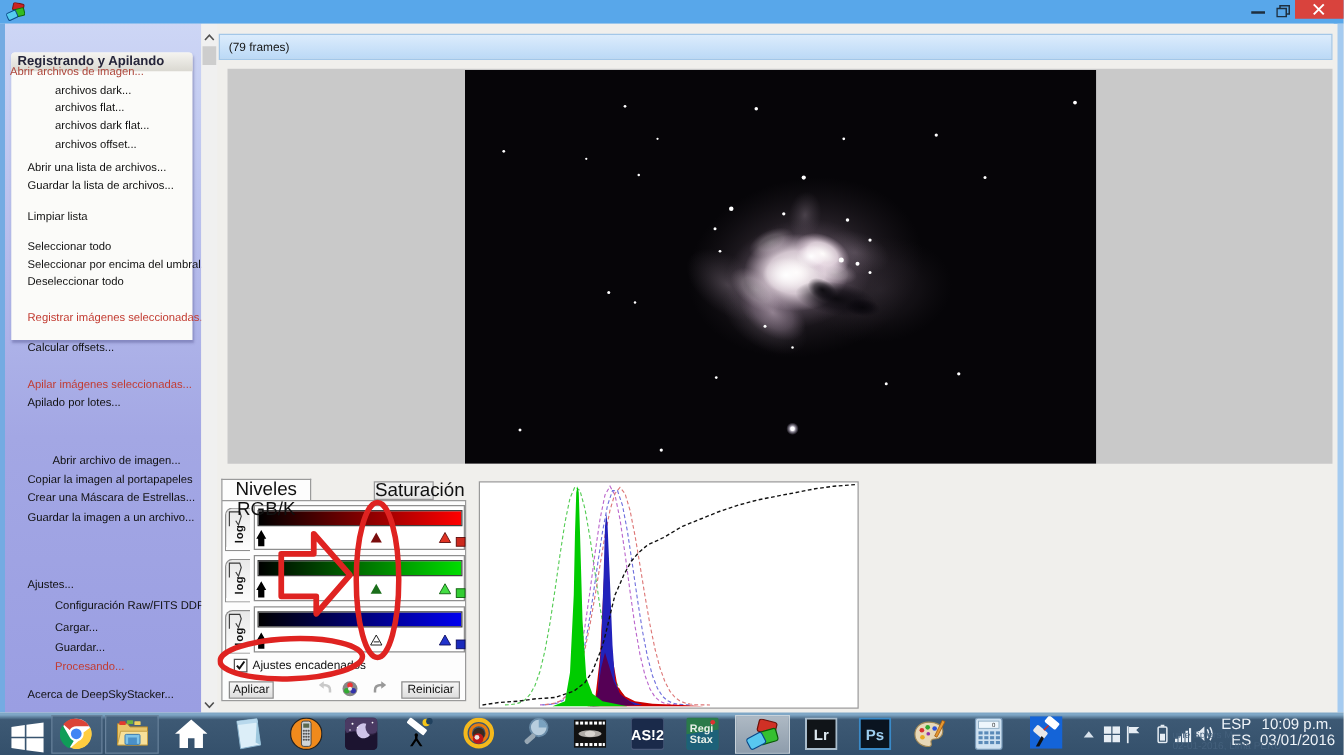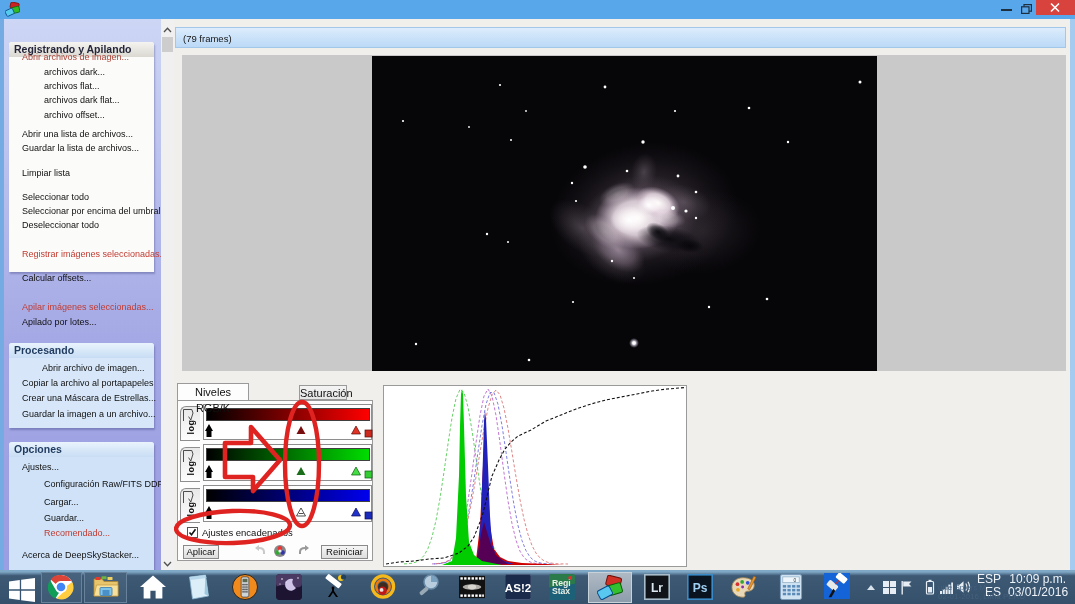--- a/index.html
+++ b/index.html
@@ -32,21 +32,21 @@
 
 #client { position:absolute; left:174px; top:19px; width:893px; height:551px; background:#f0efec; }
 #filerow { position:absolute; left:1px; top:8px; width:891px; height:21px; background:linear-gradient(#dcecfc,#bbd9f6); border:1px solid #a3c7e8; }
 #fpath { position:absolute; left:9px; top:7px; font-size:11.5px; color:#151515; white-space:nowrap; }
 #fframes { position:absolute; left:9px; top:14px; font-size:9.5px; color:#151515; }
 #viewer { position:absolute; left:8px; top:36px; width:884px; height:316px; background:#c9c9c9; }
 #astro { position:absolute; left:190px; top:1px; width:505px; height:315px; }
 
 
 #tabs { position:absolute; left:3px; top:364px; }
-.tab { position:absolute; font-size:11px; color:#101010; text-align:center; border:1px solid #9a9a9a; background:linear-gradient(#f4f4f4,#e6e6e6); }
+.tab { position:absolute; font-size:15px; color:#101010; text-align:center; border:1px solid #9a9a9a; background:linear-gradient(#f4f4f4,#e6e6e6); }
 #tab1 { left:0; top:0; width:72px; height:17px; background:#fdfdfd; border-bottom:none; z-index:3; line-height:16px; }
 #tab2 { left:72px; top:20px; width:70px; height:15px; line-height:14px; }
 #tab3 { left:122px; top:2px; width:48px; height:15px; line-height:14px; }
 #tabpage { position:absolute; left:3px; top:381px; width:196px; height:161px; background:#fdfdfd; border:1px solid #9a9a9a; }
 
 .rowbox { position:absolute; left:29px; width:169px; background:#fff; border:1px solid #8e8e8e; }
 .gbar { position:absolute; left:2px; top:3px; width:164px; height:13px; border:1px solid #404040; }
 .logtab { position:absolute; left:6px; width:20px; height:35px; background:linear-gradient(#e8e8e8,#fdfdfd); border:1px solid #8e8e8e; border-right:none; border-radius:6px 0 0 0; overflow:hidden; }
 .logtxt { position:absolute; left:-7px; top:15px; width:34px; transform:rotate(-90deg); font-size:9px; font-weight:bold; color:#111; text-align:center; letter-spacing:0.5px; }
 
@@ -82,52 +82,46 @@
 </div>
 
 <div id="brd-left"></div>
 <div id="brd-right"></div>
 
 <div id="sidebar">
 
   <div class="panel" style="top:23px; height:230px; background:#fbfbf9;">
     <div class="phead" style="background:linear-gradient(#f5f4f0,#dad8d1);">Registrando y Apilando</div>
   </div>
-  <div class="pitem red1" style="left:18px; top:32.5px;">Abrir archivos de imagen...</div>
+  <div class="pitem red1" style="left:4px; top:32.5px;">Abrir archivos de imagen...</div>
   <div class="pitem" style="left:40px; top:48px;">archivos dark...</div>
   <div class="pitem" style="left:40px; top:62px;">archivos flat...</div>
   <div class="pitem" style="left:40px; top:76px;">archivos dark flat...</div>
-  <div class="pitem" style="left:40px; top:90.5px;">archivo offset...</div>
+  <div class="pitem" style="left:40px; top:90.5px;">archivos offset...</div>
   <div class="pitem" style="left:18px; top:110px;">Abrir una lista de archivos...</div>
   <div class="pitem" style="left:18px; top:124px;">Guardar la lista de archivos...</div>
   <div class="pitem" style="left:18px; top:149px;">Limpiar lista</div>
   <div class="pitem" style="left:18px; top:172.5px;">Seleccionar todo</div>
   <div class="pitem" style="left:18px; top:186.5px;">Seleccionar por encima del umbral...</div>
   <div class="pitem" style="left:18px; top:201px;">Deseleccionar todo</div>
   <div class="pitem red2" style="left:18px; top:230px;">Registrar imágenes seleccionadas...</div>
   <div class="pitem" style="left:18px; top:254px;">Calcular offsets...</div>
   <div class="pitem red2" style="left:18px; top:283px;">Apilar imágenes seleccionadas...</div>
   <div class="pitem" style="left:18px; top:297.5px;">Apilado por lotes...</div>
 
-  <div class="panel" style="top:324px; height:85px; background:#d7e7f9;">
-    <div class="phead" style="background:linear-gradient(#e9f3fd,#c8ddf4); color:#1e3a5f;">Procesando</div>
-  </div>
   <div class="pitem" style="left:18px; top:344px;margin-left:20px;">Abrir archivo de imagen...</div>
-  <div class="pitem" style="left:18px; top:359px;">Copiar la archivo al portapapeles</div>
+  <div class="pitem" style="left:18px; top:359px;">Copiar la imagen al portapapeles</div>
   <div class="pitem" style="left:18px; top:374px;">Crear una Máscara de Estrellas...</div>
   <div class="pitem" style="left:18px; top:390px;">Guardar la imagen a un archivo...</div>
 
-  <div class="panel" style="top:423px; height:128px; background:#cfe2f7;">
-    <div class="phead" style="background:linear-gradient(#e9f3fd,#c8ddf4); color:#1e3a5f;">Opciones</div>
-  </div>
   <div class="pitem" style="left:18px; top:443px;">Ajustes...</div>
   <div class="pitem" style="left:40px; top:460px;">Configuración Raw/FITS DDP...</div>
   <div class="pitem" style="left:40px; top:478px;">Cargar...</div>
   <div class="pitem" style="left:40px; top:494px;">Guardar...</div>
-  <div class="pitem red2" style="left:40px; top:509px;">Recomendado...</div>
+  <div class="pitem red2" style="left:40px; top:509px;">Procesando...</div>
   <div class="pitem" style="left:18px; top:531px;">Acerca de DeepSkyStacker...</div>
 </div>
 <div id="sbcol">
   <svg style="position:absolute;left:2px;top:8px" width="9" height="6" viewBox="0 0 9 6">
       <path d="M1,5 L4.5,1.2 L8,5" fill="none" stroke="#505050" stroke-width="1.3"></path>
     </svg>
   <div id="sbthumb"></div>
   <svg style="position:absolute;left:2px;top:542px" width="9" height="6" viewBox="0 0 9 6">
       <path d="M1,1 L4.5,4.8 L8,1" fill="none" stroke="#505050" stroke-width="1.3"></path>
     </svg>

